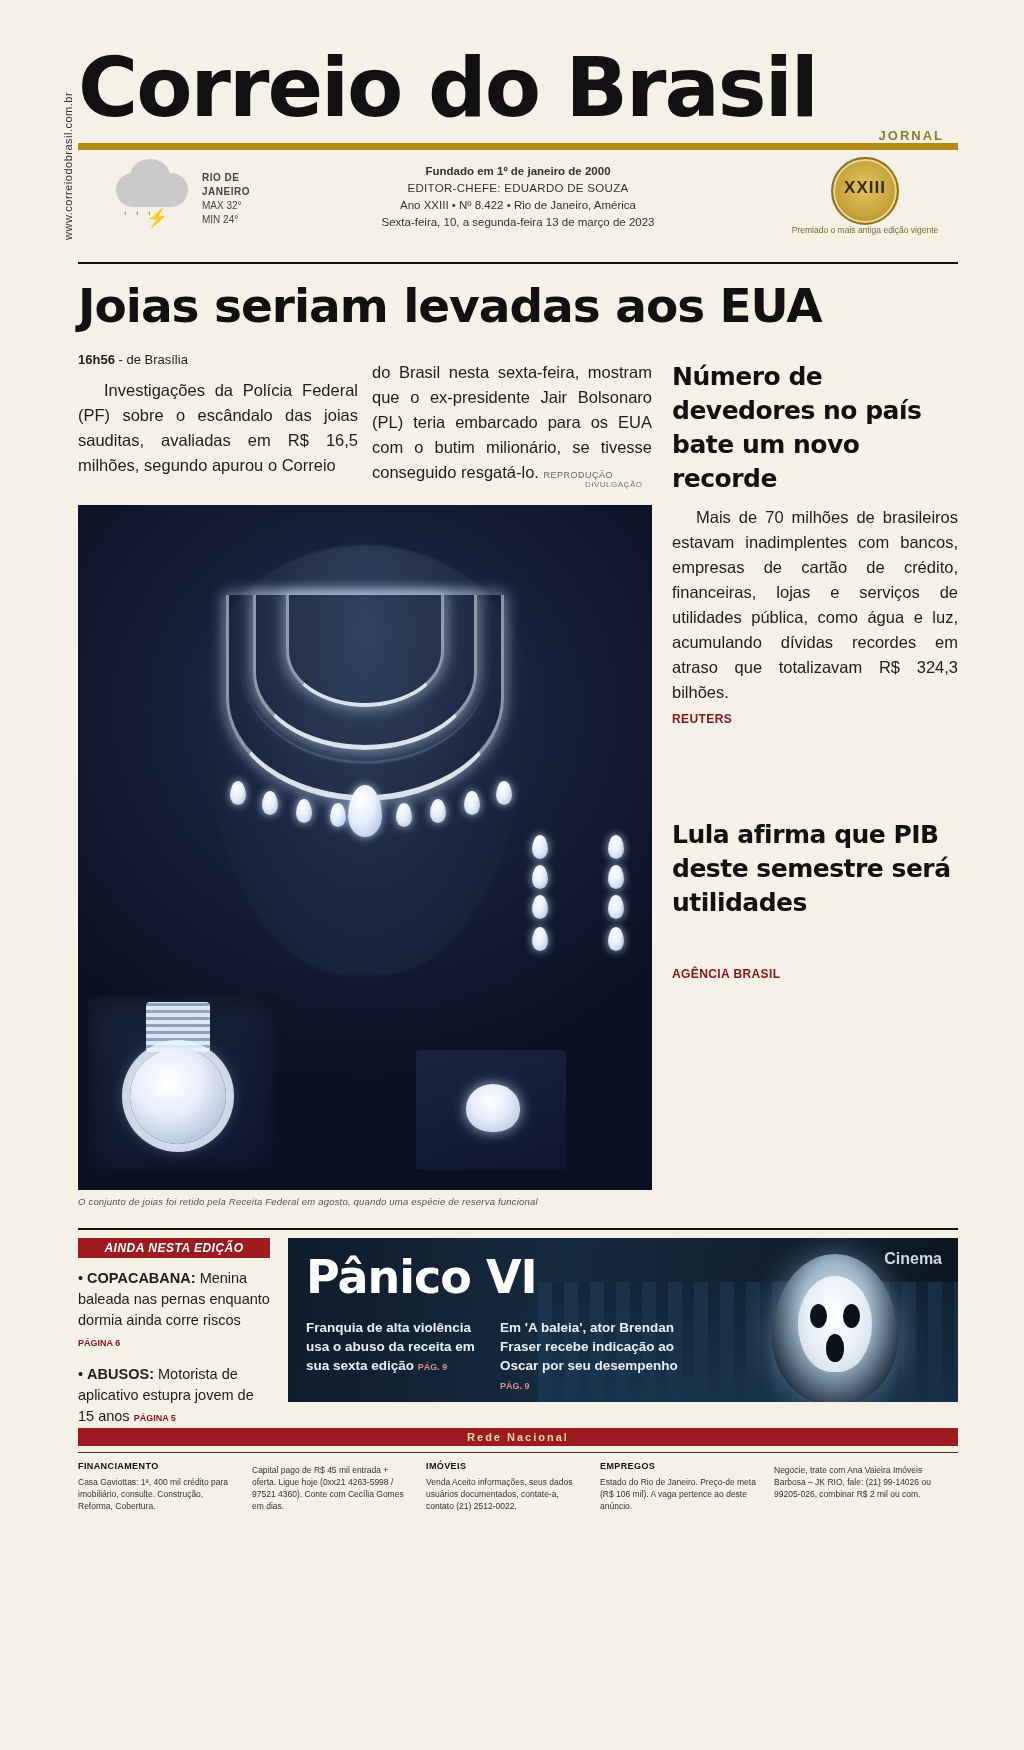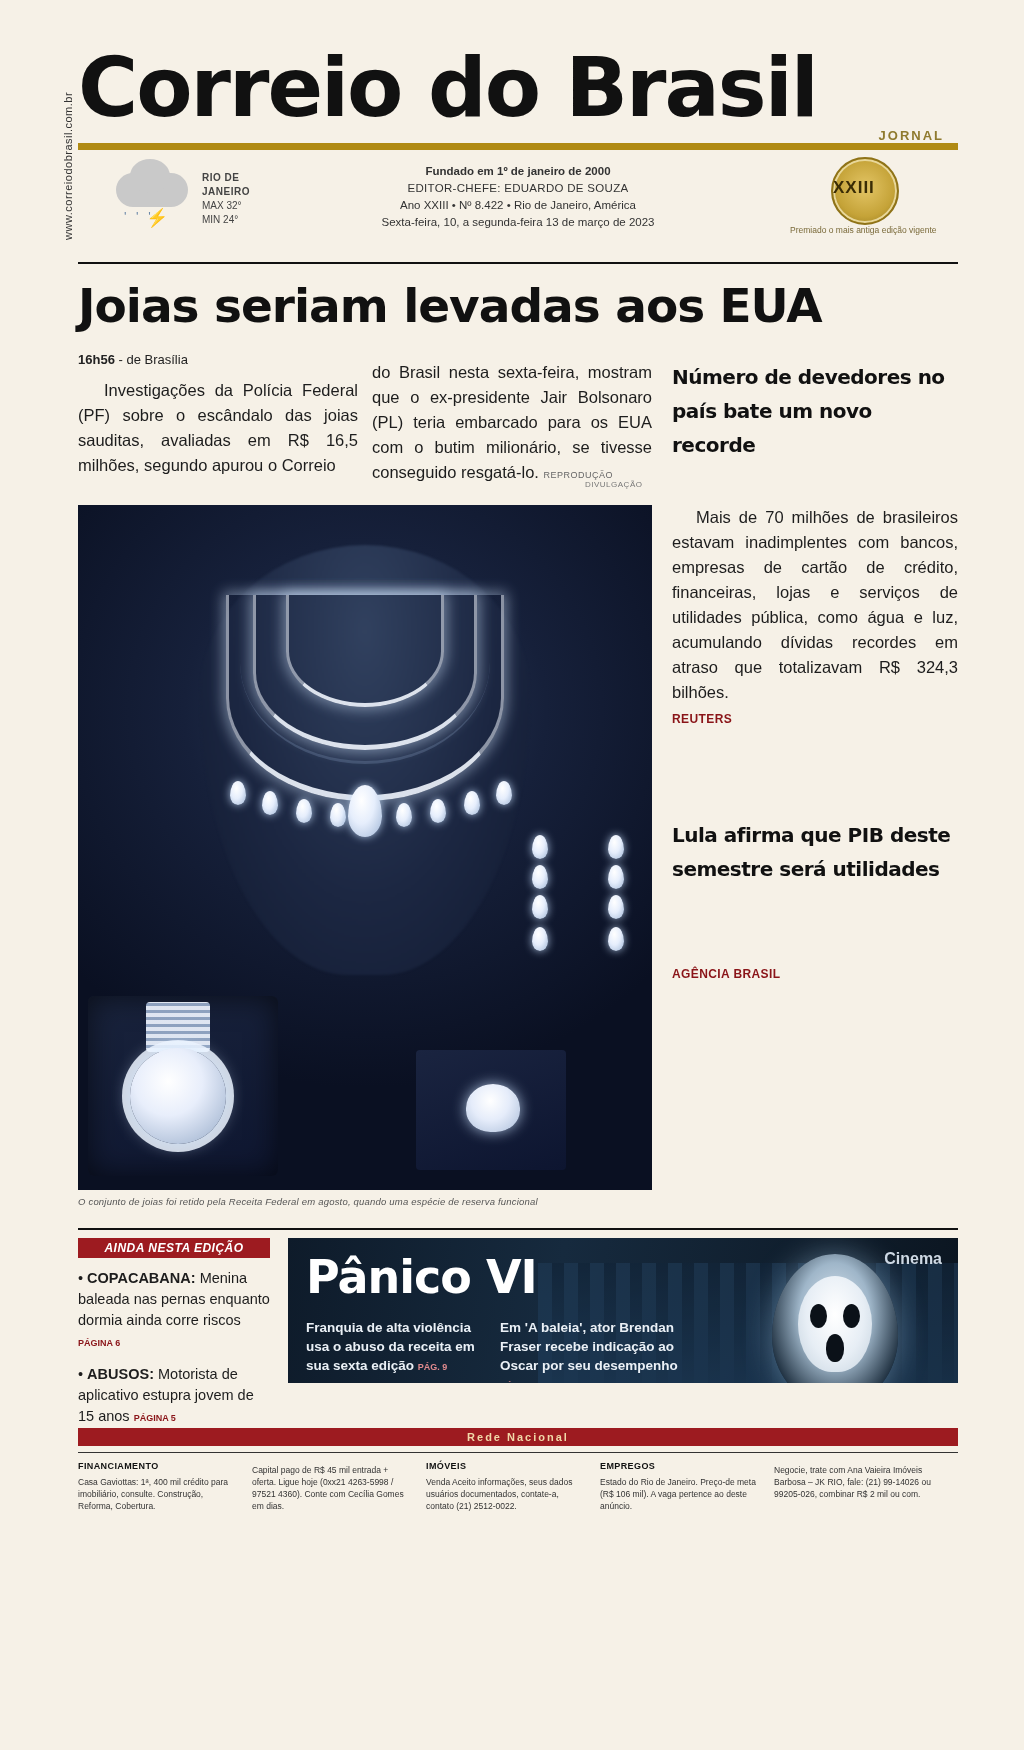--- a/index.html
+++ b/index.html
@@ -123,21 +123,21 @@
     font-size: 11.5px;
     line-height: 17px;
     color: #333;
   }
   .center-info .founded { font-weight: 600; }
   .center-info .editors { letter-spacing: .3px; }
 
   .seal {
     position: absolute;
     right: 18px; top: 2px;
-    width: 150px; text-align: left;
+    width: 150px; text-align: center;
   }
   .seal-circle {
     width: 64px; height: 64px;
     margin: 0 auto;
     border-radius: 50%;
     background: radial-gradient(circle at 50% 45%, #e3c566 0%, #c5a338 60%, #8f7318 100%);
     border: 2px solid #8f7318;
     position: relative;
     box-shadow: 0 0 0 2px #e8d79a inset;
   }
@@ -348,21 +348,21 @@
 
   
   .rc {
     position: absolute;
     left: 672px;
     width: 286px;
   }
   .rc-head {
     font-family: "DejaVu Sans", sans-serif;
     font-weight: 700;
-    font-size: 20px;
+    font-size: 25px;
     line-height: 34px;
     color: #111;
     letter-spacing: -.5px;
   }
   .rc-body {
     font-size: 16.5px;
     line-height: 25px;
     text-align: justify;
     color: #1d1d1d;
   }
@@ -408,21 +408,21 @@
     line-height: 21px;
     color: #1d1d1d;
     margin-top: 10px;
   }
   .also-item b { font-weight: 700; }
   .also-item .src { font-size: 9px; color: #8a1418; font-weight: 700; }
 
   .promo {
     position: absolute;
     left: 288px; top: 1238px;
-    width: 670px; height: 145px;
+    width: 670px; height: 164px;
     background: linear-gradient(100deg, #0e1b2a 0%, #162a3e 40%, #0b1520 100%);
     overflow: hidden;
   }
   .promo-skyline {
     position: absolute;
     left: 250px; bottom: 0;
     width: 420px; height: 120px;
     background:
       linear-gradient(0deg, rgba(30,60,90,.9), rgba(10,20,35,0)),
       repeating-linear-gradient(90deg, #1e3852 0 14px, #122539 14px 26px);

